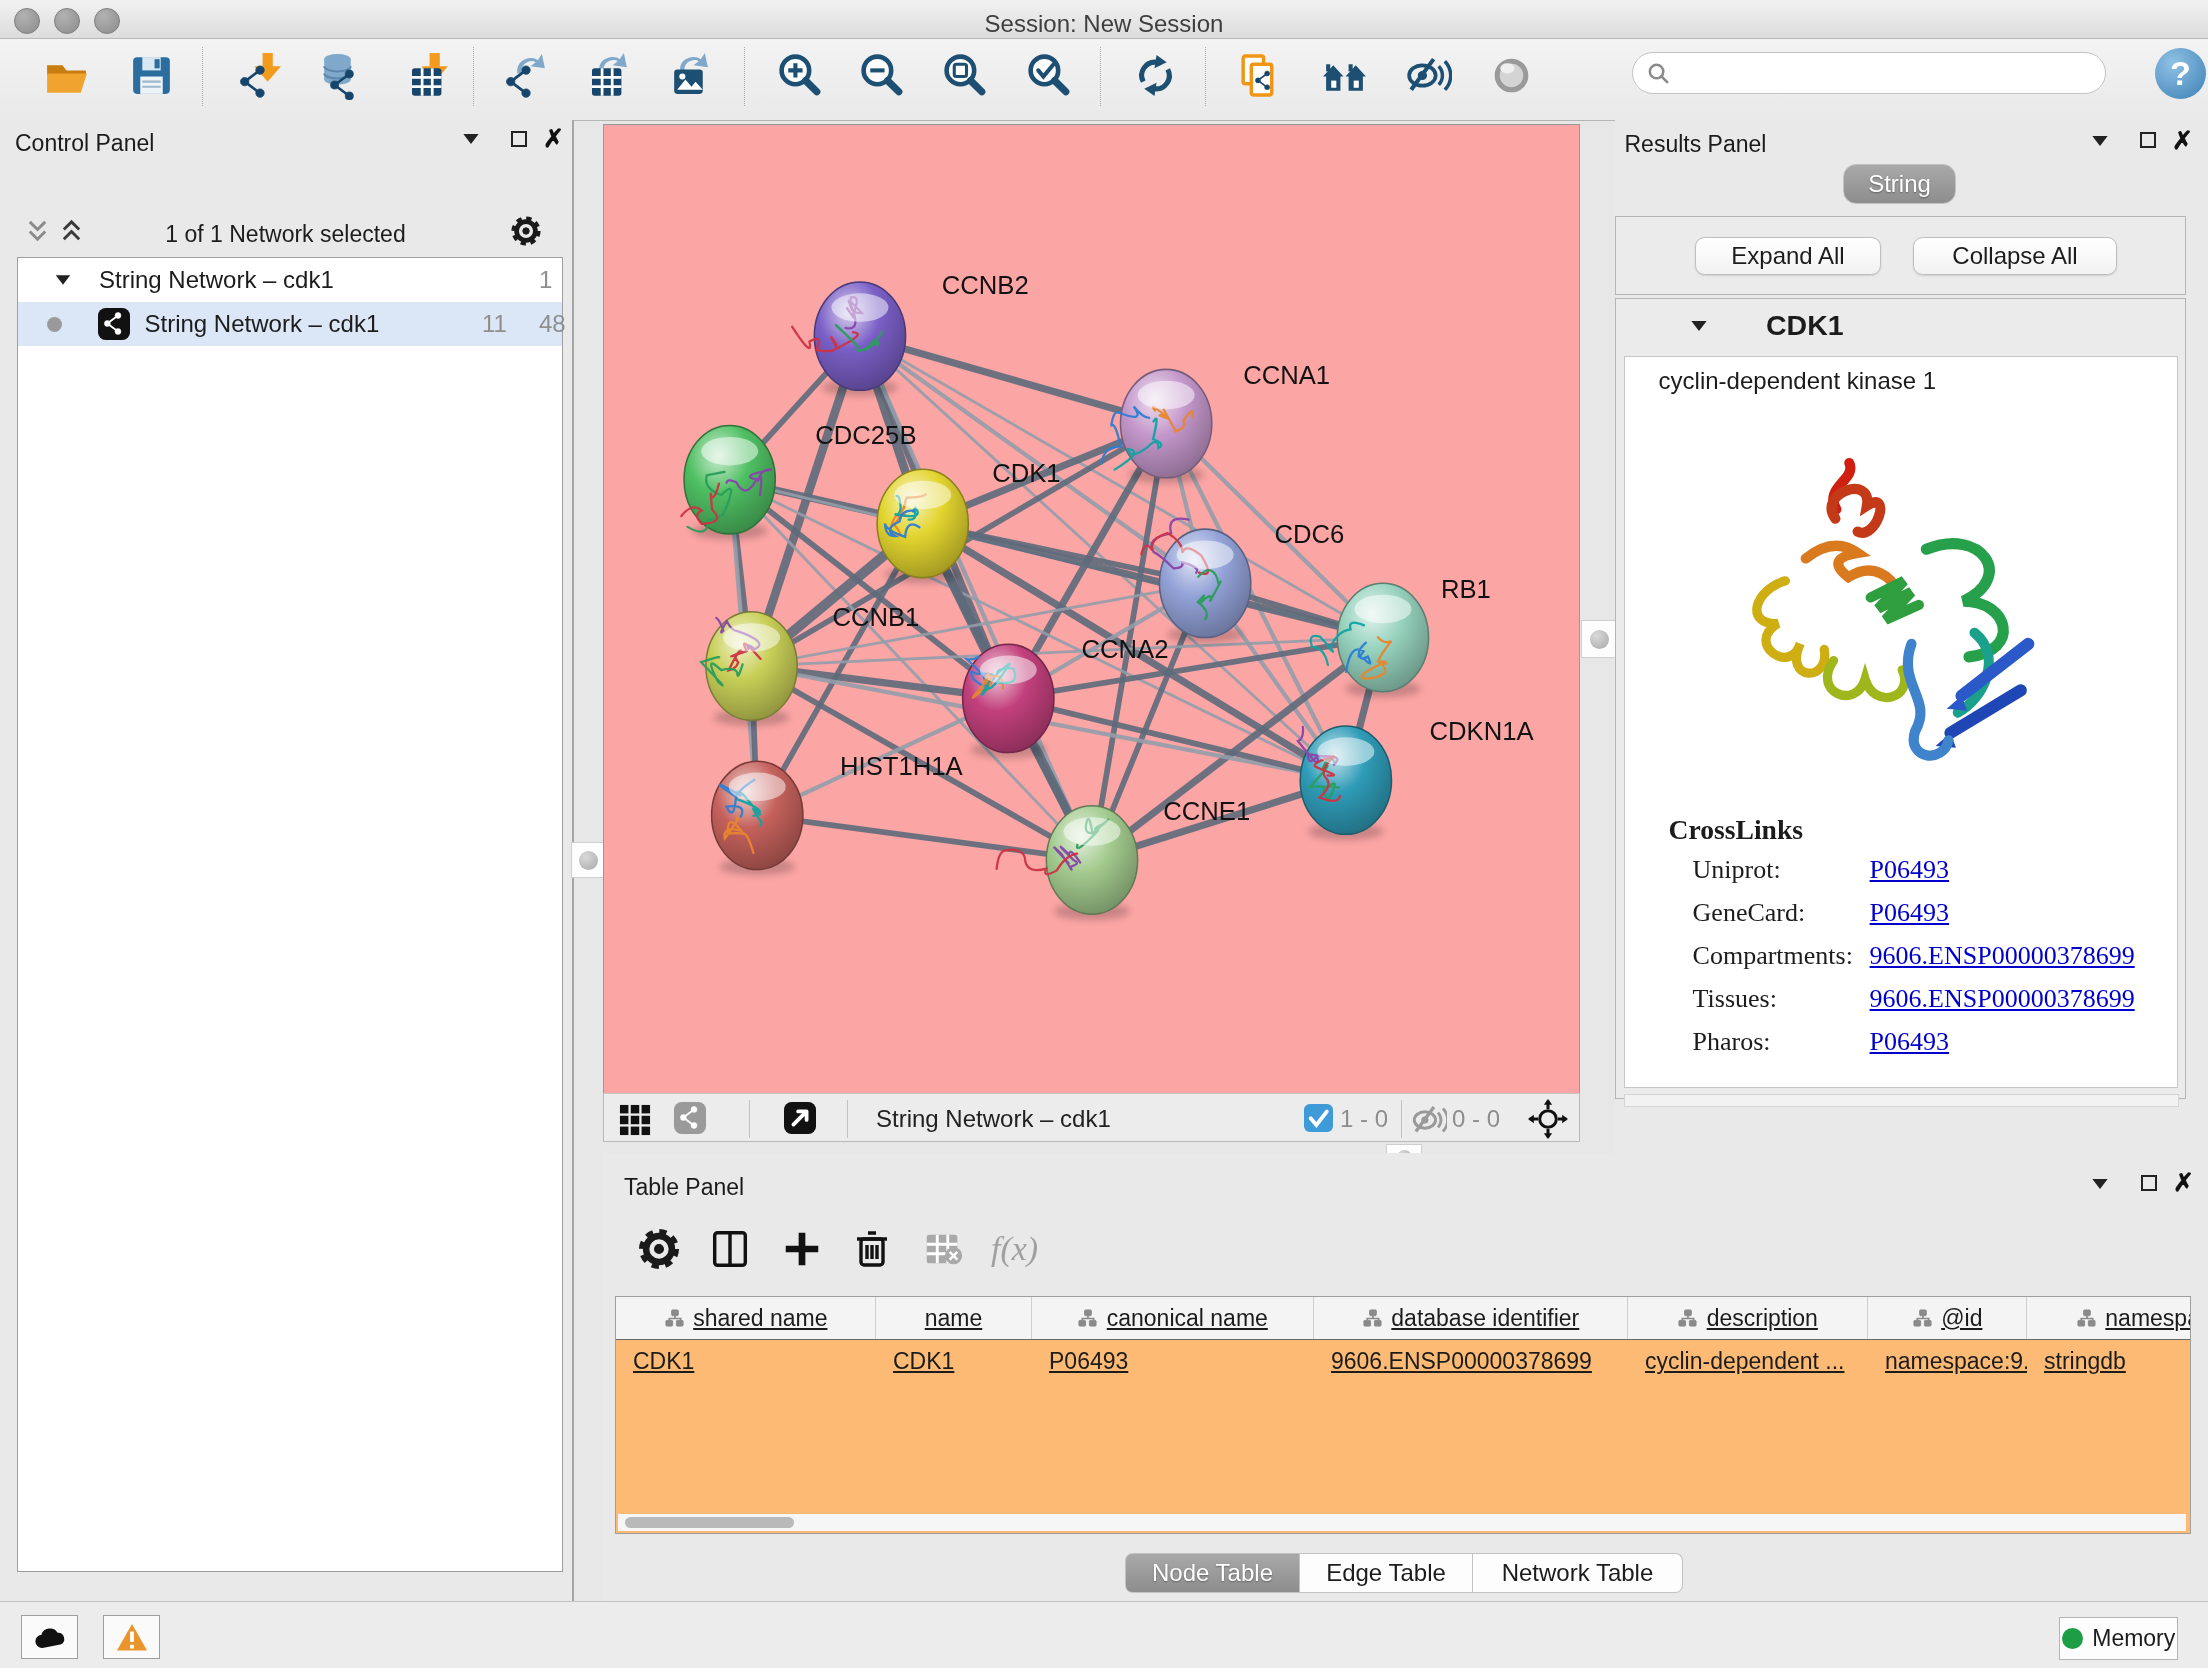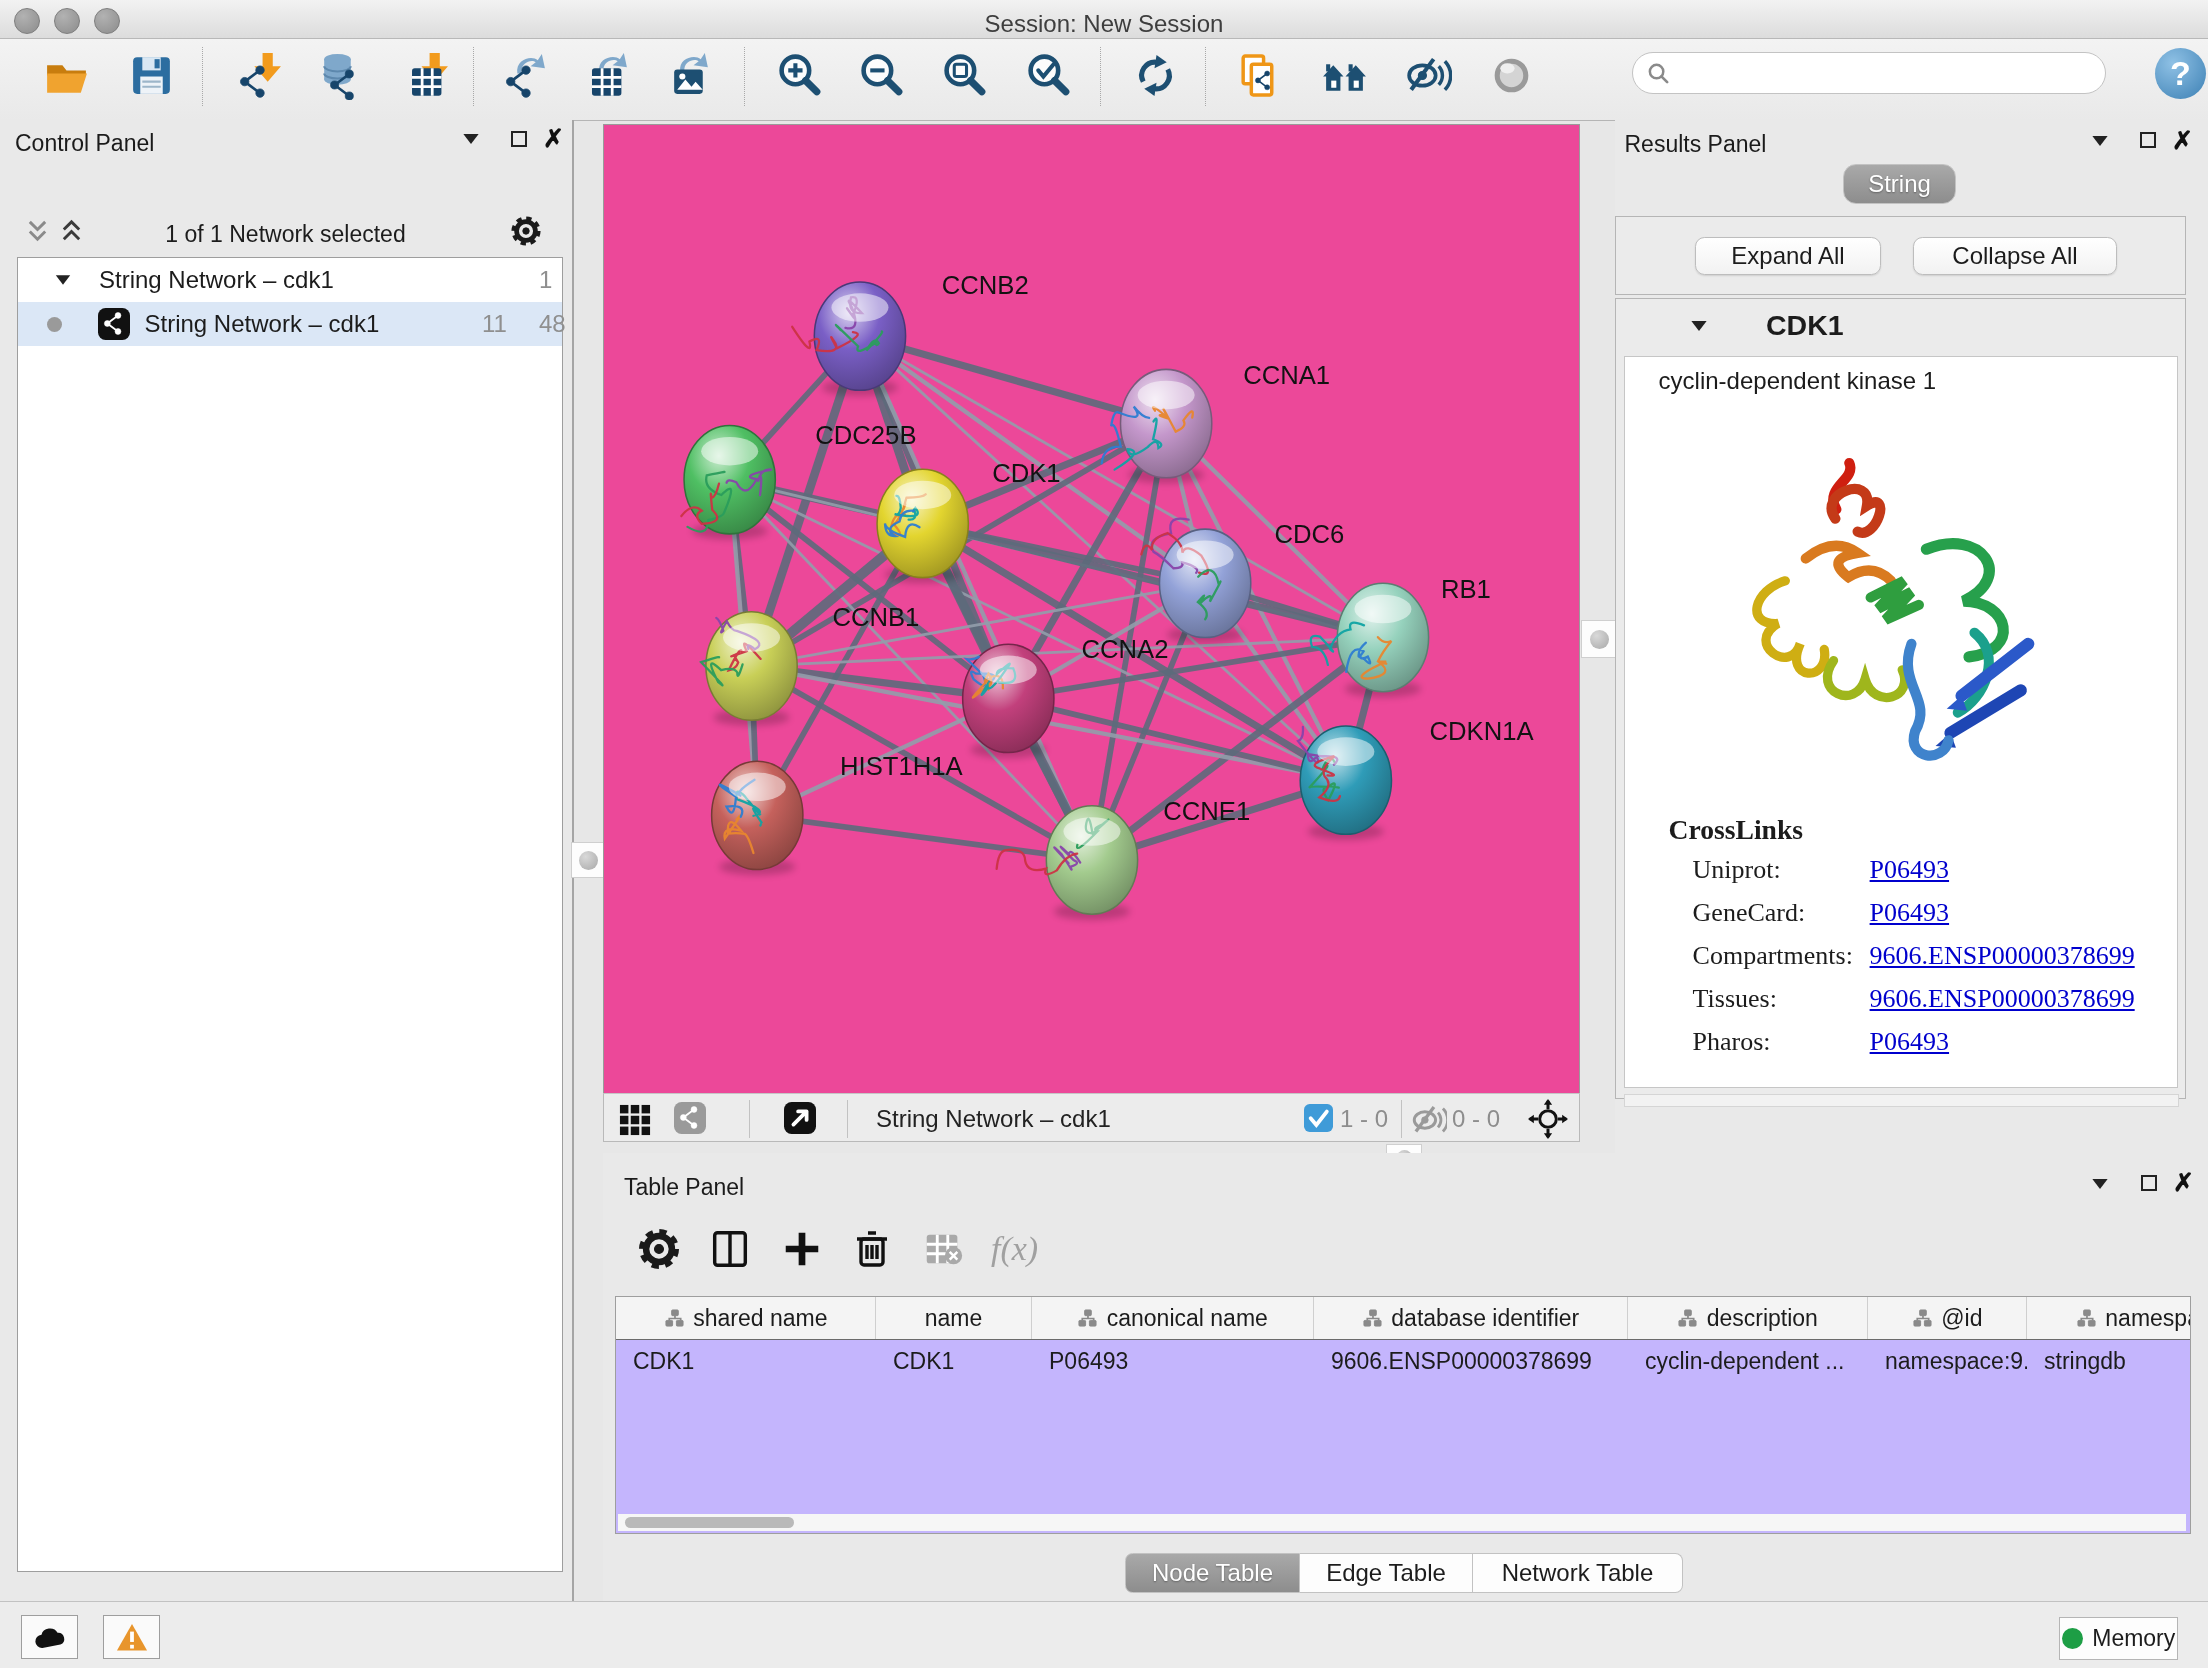--- a/index.html
+++ b/index.html
@@ -39,42 +39,42 @@
   .seg .tab:last-child{border-radius:0 7.6px 7.6px 0;}
   .seg .tab.sel{background:linear-gradient(#a9a9a9,#8d8d8d);color:#fff;text-shadow:0 1px 1.9px rgba(0,0,0,.35);}
   
   .cpanel{left:0;top:120px;width:572px;height:1481px;background:#e9e9e9;border-right:2.9px solid #a5a5a5;}
   .treebox{left:17px;top:137px;width:546px;height:1315px;background:#fff;border:1.9px solid #9e9e9e;box-sizing:border-box;}
   .trow{position:relative;height:44px;display:flex;align-items:center;font-size:24px;}
   .trow .cnt{position:absolute;color:#8f8f8f;}
   .trow.sel{background:#dbe7f6;}
   .appico{width:32px;height:32px;border-radius:7.6px;background:#111;display:inline-block;}
   
-  .canvas{left:603px;top:124px;width:975px;height:968px;background:#ec4899;border:1px solid #9a9a9a;box-sizing:content-box;}
+  .canvas{left:603px;top:124px;width:975px;height:968px;background:#fca5a5;border:1px solid #9a9a9a;box-sizing:content-box;}
   .netfooter{left:603px;top:1093px;width:977px;height:49px;background:#ececec;
     border:1px solid #b9b9b9;border-top:1px solid #c6c6c6;box-sizing:border-box;}
   .vsep{position:absolute;top:5.7px;height:38px;border-left:1px solid #c2c2c2;}
   .checkbox{width:28.5px;height:28.5px;border-radius:5.7px;background:#3f9bd8;}
   .graytxt{color:#8d8d8d;font-size:24px;}
   
   .splitv{left:1617px;top:120px;width:2.9px;height:1033px;background:#9b9b9b;}
   .handle{background:#fdfdfd;border:1px solid #cfcfcf;display:flex;align-items:center;justify-content:center;}
   .handle .dot{width:19px;height:19px;border-radius:50%;
     background:radial-gradient(circle at 35% 30%,#d9d9d9,#a8a8a8);}
   
   .rpanel{left:1615px;top:120px;width:593px;height:1033px;background:#e9e9e9;}
   .rbox{position:absolute;left:0;width:571px;background:#ebebeb;border:1.9px solid #b5b5b5;box-sizing:border-box;}
   .btn{background:linear-gradient(#ffffff,#f2f2f2);border:1px solid #bdbdbd;border-radius:9.5px;
     font-size:24px;text-align:center;cursor:pointer;box-shadow:0 1px 1.9px rgba(0,0,0,.12);}
   .innerwhite{position:absolute;left:7.6px;width:554px;background:#fff;border:1px solid #c6c6c6;box-sizing:border-box;}
   .serif{font-family:"Liberation Serif",serif;}
   .xlink{color:#0000cd;text-decoration:underline;cursor:pointer;}
   
-  .tblbox{left:615px;top:1296px;width:1576px;height:238px;background:#c4b5fd;border:1.9px solid #9e9e9e;
-    box-sizing:border-box;overflow:hidden;}
+  .tblbox{left:615px;top:1296px;width:1576px;height:238px;background:#fdba74;border:1.9px solid #9e9e9e;
+    box-sizing:border-box;overflow:hidden;text-decoration:underline;}
   .thead{display:flex;height:43px;background:#f4f4f4;border-bottom:1.9px solid #6b6b6b;box-sizing:border-box;}
   .th{display:flex;align-items:center;justify-content:center;gap:8.6px;font-size:23px;
     border-right:1px solid #cfcfcf;box-sizing:border-box;flex:none;height:100%;cursor:pointer;}
   .trowdata{display:flex;height:42px;}
   .td{font-size:23px;line-height:42px;padding-left:17px;box-sizing:border-box;flex:none;
     white-space:nowrap;overflow:hidden;}
   .hscroll{position:absolute;left:1.9px;bottom:1.9px;width:1568px;height:17px;background:#f6f6f6;}
   .hthumb{position:absolute;left:7.6px;top:2.9px;width:169px;height:11.4px;border-radius:5.7px;background:#b9b9b9;cursor:pointer;}
   .ticonbtn{position:absolute;top:1227px;width:44px;height:44px;cursor:pointer;}
   

